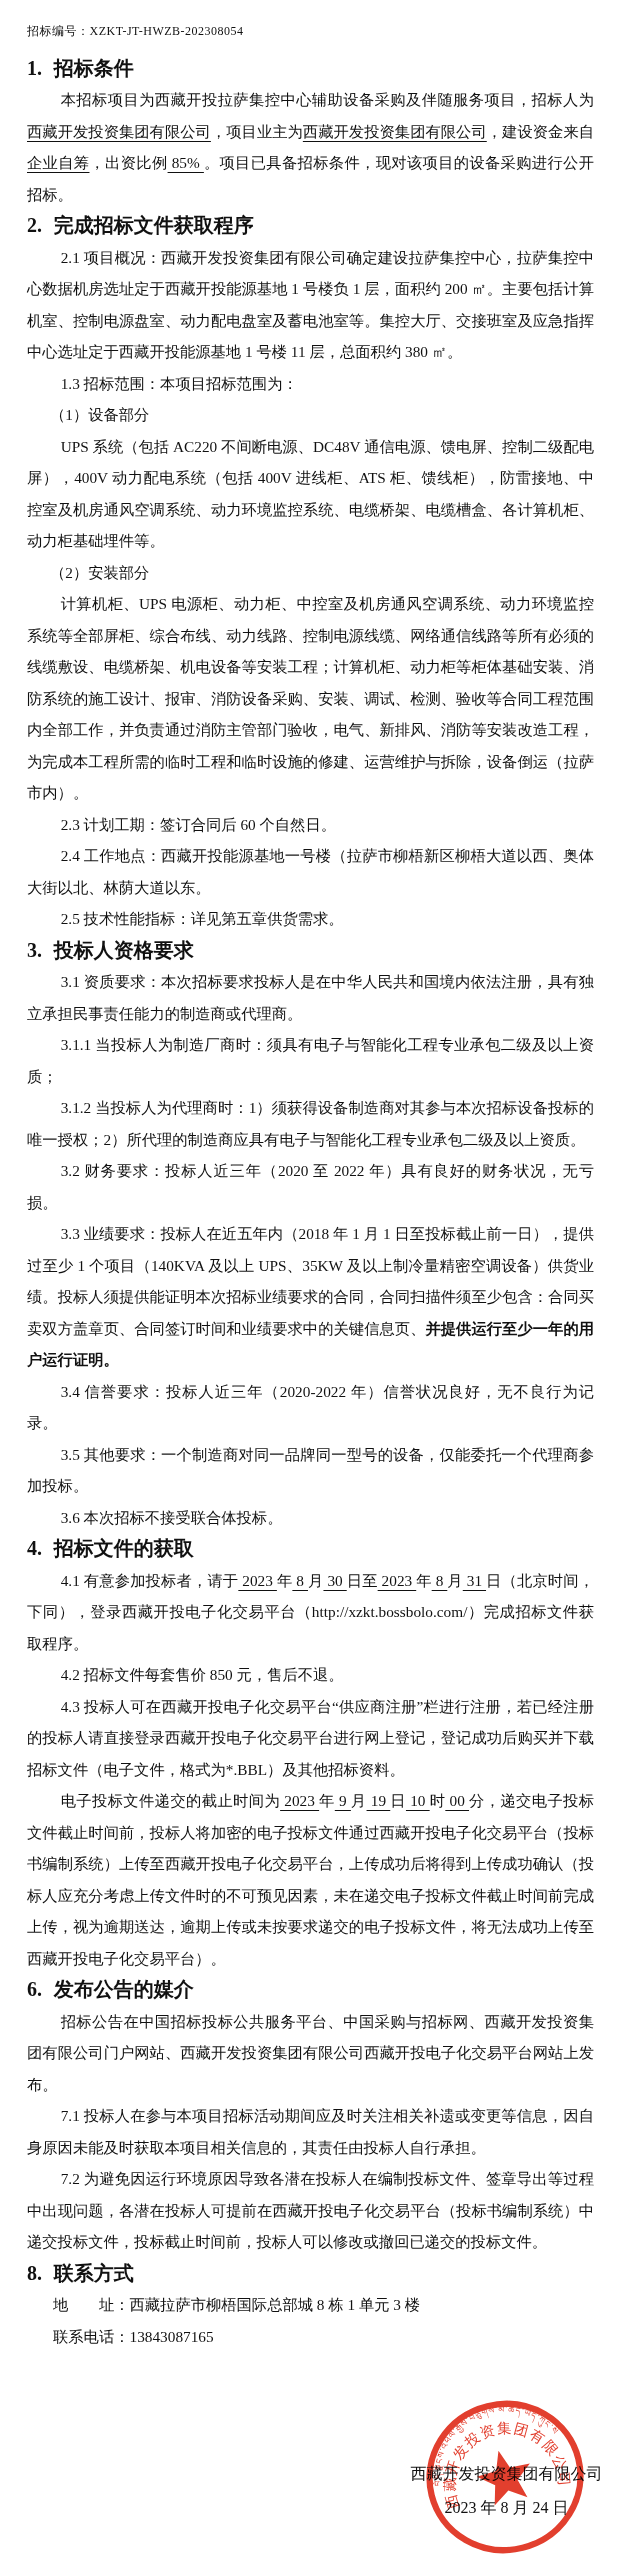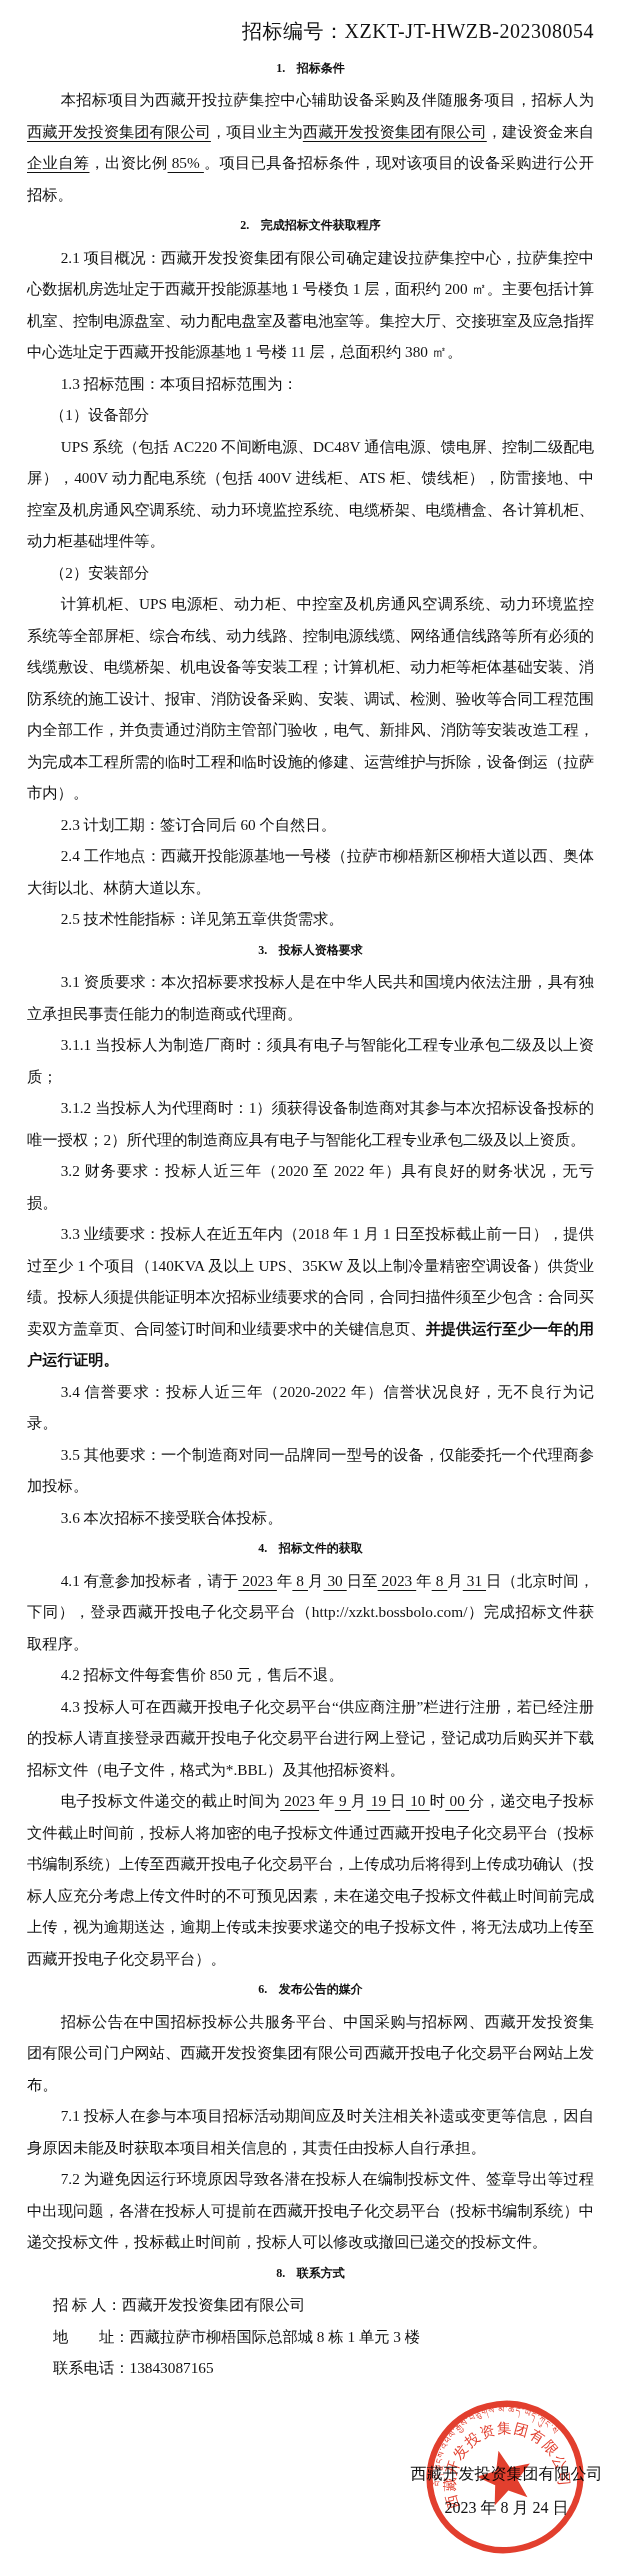--- a/index.html
+++ b/index.html
@@ -3,25 +3,25 @@
 <meta charset="utf-8">
 <style>
   html,body{margin:0;padding:0;}
   body{
     width:621px;height:2576px;position:relative;overflow:hidden;
     background:#ffffff;color:#111;
     font-family:"Liberation Serif","DejaVu Serif",serif;
   }
   .page{padding:10.8px 27px 0 27px;}
   .doc-title{
-    text-align:right;font-size:20px;font-weight:400;
+    text-align:left;font-size:12px;font-weight:400;
     line-height:40px;margin:0 0 1.8px 0;letter-spacing:0.5px;
   }
   .section-heading{
-    font-size:12px;font-weight:bold;line-height:31.5px;margin:0;text-align:center;
+    font-size:20px;font-weight:bold;line-height:31.5px;margin:0;
   }
   .sec-no{margin-right:11.7px;}
   p.para{
     margin:0;font-size:15.3px;line-height:31.5px;
     text-indent:2.2em;text-align:justify;
   }
   p.para.sub{text-indent:1.5em;}
   p.para.contact{
     text-indent:0;padding-left:1.7em;white-space:pre-wrap;text-align:left;
   }
@@ -83,21 +83,20 @@
       <section>
         <h2 class="section-heading"><span class="sec-no">6.</span><span>发布公告的媒介</span></h2>
         <p class="para"><span>招标公告在中国招标投标公共服务平台、中国采购与招标网、西藏开发投资集团有限公司门户网站、西藏开发投资集团有限公司西藏开投电子化交易平台网站上发布。</span></p>
       </section>
       <section>
         <p class="para"><span>7.1 投标人在参与本项目招标活动期间应及时关注相关补遗或变更等信息，因自身原因未能及时获取本项目相关信息的，其责任由投标人自行承担。</span></p>
         <p class="para"><span>7.2 为避免因运行环境原因导致各潜在投标人在编制投标文件、签章导出等过程中出现问题，各潜在投标人可提前在西藏开投电子化交易平台（投标书编制系统）中递交投标文件，投标截止时间前，投标人可以修改或撤回已递交的投标文件。</span></p>
       </section>
       <section>
         <h2 class="section-heading"><span class="sec-no">8.</span><span>联系方式</span></h2>
-        <p class="para contact"><span>招 标 人：西藏开发投资集团有限公司</span></p>
         <p class="para contact"><span>地　　址：西藏拉萨市柳梧国际总部城 8 栋 1 单元 3 楼</span></p>
         <p class="para contact"><span>联系电话：13843087165</span></p>
       </section>
     </div>
 </div>
 
 <div class="signature">
   <div>西藏开发投资集团有限公司</div>
   <div>2023 年 8 月 24 日</div>
 </div>

